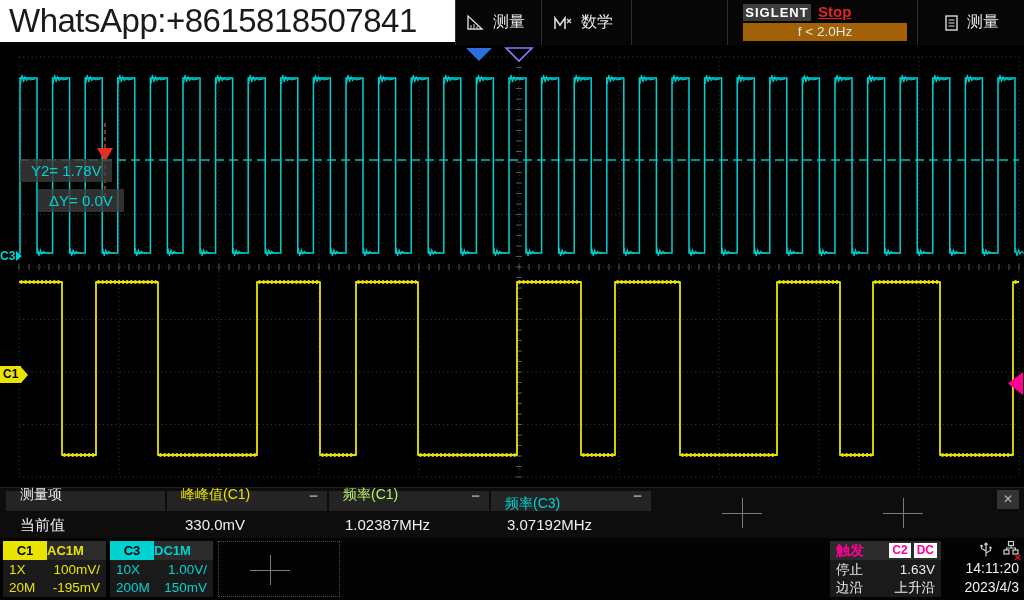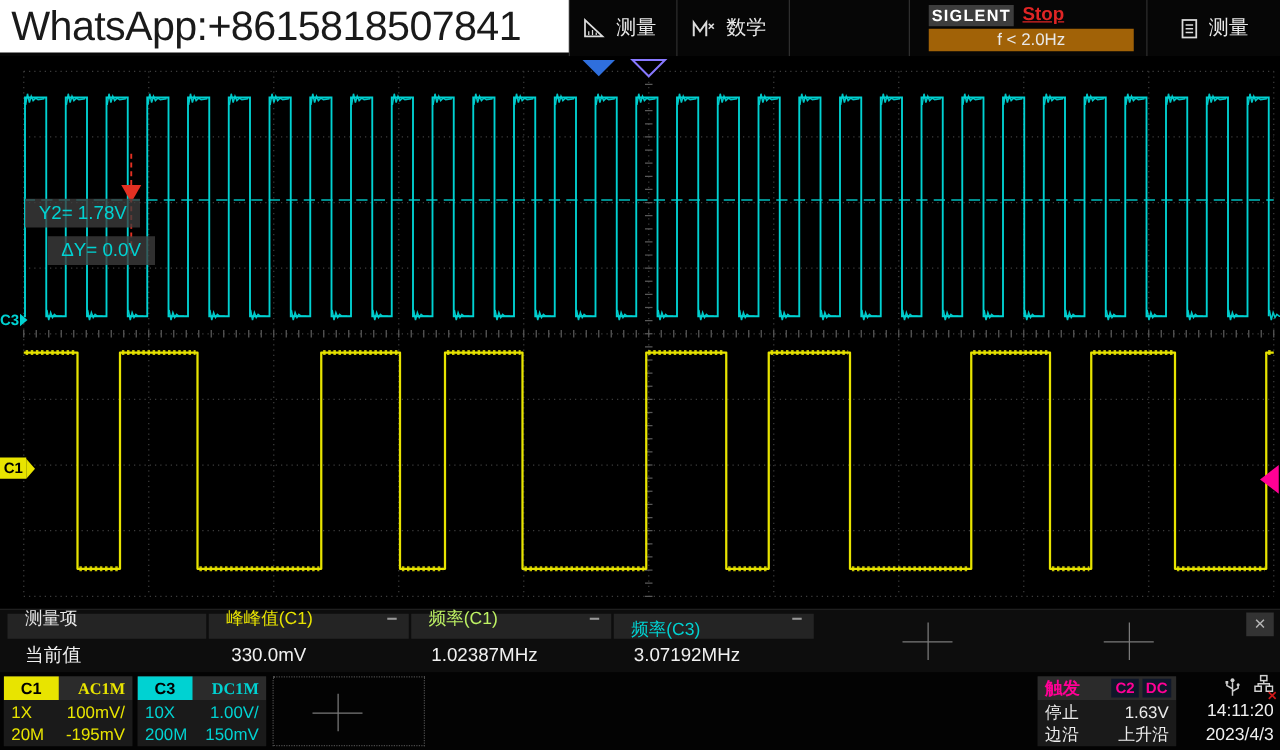--- a/index.html
+++ b/index.html
@@ -59,30 +59,30 @@
   .ib-head { height:19px; background:#2b2b2b; display:flex; align-items:center; font-size:13px; }
   .ib-row { display:flex; justify-content:space-between; padding:0 6px; height:18px; line-height:19px;
             font-size:13.5px; }
   .ch-badge { width:44px; height:19px; text-align:center; font-weight:bold; color:#000; line-height:19px; }
   #ch1-box  { left:3px;   width:103px; color:var(--c1); }
   #ch1-box .ch-badge { background:var(--c1); }
   #ch1-box .ib-head .coup { color:var(--c1); }
   #ch3-box  { left:110px; width:103px; color:var(--c3); }
   #ch3-box .ch-badge { background:var(--c3); }
   #ch3-box .ib-head .coup { color:var(--c3); }
-  .coup { flex:1; text-align:right; padding-right:6px; font-weight:bold;font-family:Liberation Serif, serif; }
+  .coup { flex:1; padding-right:6px; font-weight:bold; }
   #empty-slot { position:absolute; left:218px; top:3px; width:122px; height:56px;
                 border:1px dotted #4a4a4a; }
   #empty-slot .plus-slot { left:28px; top:5px; }
   #tb-box  { left:695px; width:131px; color:#ececec; }
   #tb-box .ib-head { padding-left:6px; font-weight:bold; font-size:14px; color:#fff; }
   #trig-box { left:830px; width:111px; color:#ececec; }
   #trig-box .ib-head { padding:0 4px 0 6px; font-weight:bold; font-size:14px; color:var(--trig); }
   #trig-box .ib-head .spacer { flex:1; }
-  .trig-badge { color:var(--trig); background:#0f172a; font-size:12px; padding:0 3px; margin-left:3px;
+  .trig-badge { color:var(--trig); background:#ffffff; font-size:12px; padding:0 3px; margin-left:3px;
                 height:15px; line-height:15px; font-weight:bold; }
   #status-box { position:absolute; left:945px; top:3px; width:78px; height:56px; color:#f0f0f0;
                 text-align:right; padding-right:4px; }
   #status-box .icons { display:flex; justify-content:flex-end; gap:10px; height:17px; align-items:center; }
   #status-box .line { font-size:14px; height:19px; line-height:20px; }
   .lan-x { position:absolute; color:#d01818; font-weight:bold; font-size:10px; right:-3px; bottom:-3px; }
 </style>
 </head>
 <body>
 

